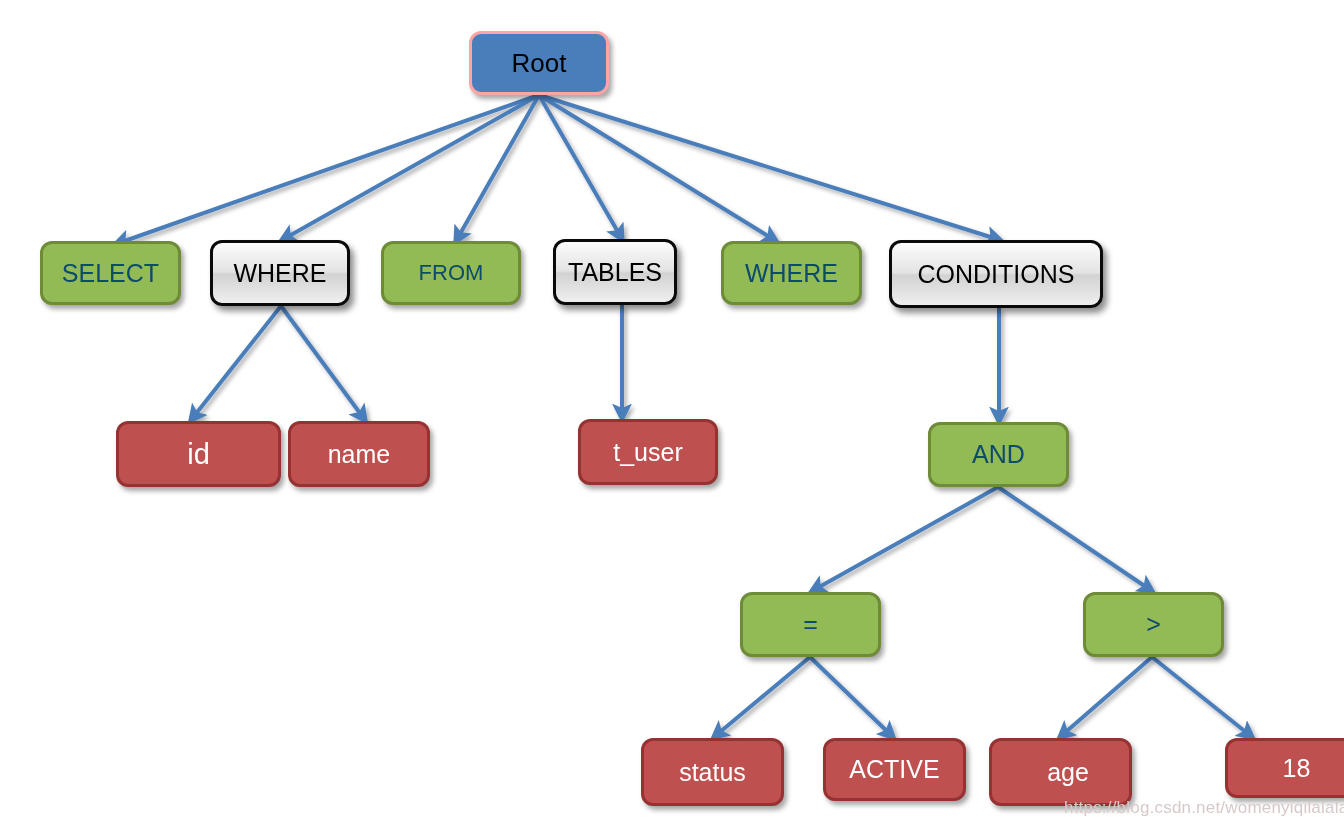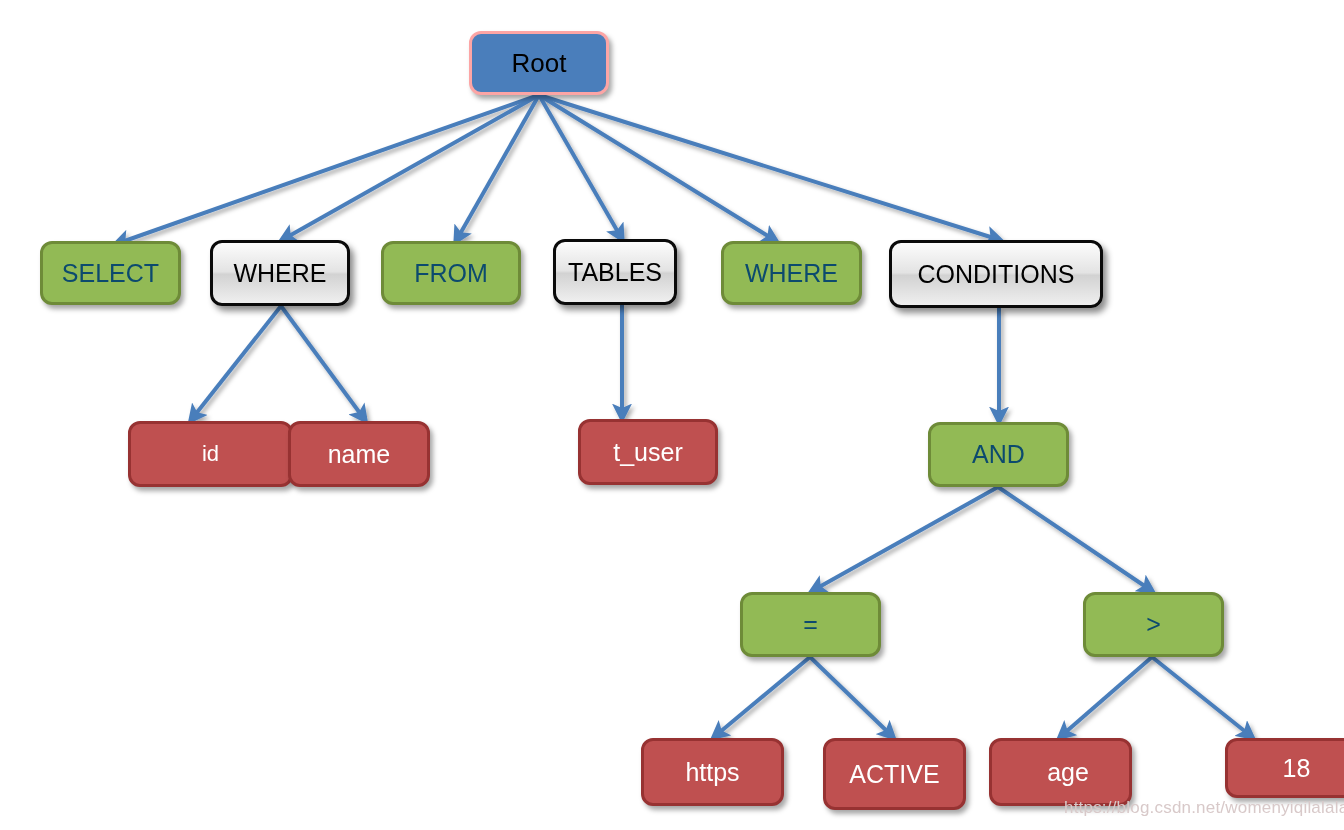--- a/index.html
+++ b/index.html
@@ -118,54 +118,54 @@
   <div id="nodes-layer">
       <div class="node t-blue" style="left: 469px; top: 31px; width: 140px; height: 64px; font-size: 26px;">
         <span class="node-label">Root</span>
       </div>
       <div class="node t-green" style="left: 40px; top: 241px; width: 141px; height: 64px; font-size: 25px;">
         <span class="node-label">SELECT</span>
       </div>
       <div class="node t-grey" style="left: 210px; top: 240px; width: 140px; height: 66px; font-size: 25px;">
         <span class="node-label">WHERE</span>
       </div>
-      <div class="node t-green" style="left: 381px; top: 241px; width: 140px; height: 64px; font-size: 25px;">
+      <div class="node t-green" style="left: 381px; top: 241px; width: 140px; height: 64px; font-size: 22px;">
         <span class="node-label">FROM</span>
       </div>
       <div class="node t-grey" style="left: 553px; top: 239px; width: 124px; height: 66px; font-size: 25px;">
         <span class="node-label">TABLES</span>
       </div>
       <div class="node t-green" style="left: 721px; top: 241px; width: 141px; height: 64px; font-size: 25px;">
         <span class="node-label">WHERE</span>
       </div>
       <div class="node t-grey" style="left: 889px; top: 240px; width: 214px; height: 68px; font-size: 25px;">
         <span class="node-label">CONDITIONS</span>
       </div>
-      <div class="node t-red" style="left: 116px; top: 421px; width: 165px; height: 66px; font-size: 22px; margin-left: 12px;">
+      <div class="node t-red" style="left: 116px; top: 421px; width: 165px; height: 66px; font-size: 29px;">
         <span class="node-label">id</span>
       </div>
       <div class="node t-red" style="left: 288px; top: 421px; width: 142px; height: 66px; font-size: 25px;">
         <span class="node-label">name</span>
       </div>
       <div class="node t-red" style="left: 578px; top: 419px; width: 140px; height: 66px; font-size: 25px;">
         <span class="node-label">t_user</span>
       </div>
       <div class="node t-green" style="left: 928px; top: 422px; width: 141px; height: 65px; font-size: 25px;">
         <span class="node-label">AND</span>
       </div>
       <div class="node t-green" style="left: 740px; top: 592px; width: 141px; height: 65px; font-size: 25px;">
         <span class="node-label">=</span>
       </div>
       <div class="node t-green" style="left: 1083px; top: 592px; width: 141px; height: 65px; font-size: 25px;">
         <span class="node-label">&gt;</span>
       </div>
       <div class="node t-red" style="left: 641px; top: 738px; width: 143px; height: 68px; font-size: 25px;">
-        <span class="node-label">https</span>
+        <span class="node-label">status</span>
       </div>
-      <div class="node t-red" style="left: 823px; top: 738px; width: 143px; height: 72px; font-size: 25px;">
+      <div class="node t-red" style="left: 823px; top: 738px; width: 143px; height: 63px; font-size: 25px;">
         <span class="node-label">ACTIVE</span>
       </div>
       <div class="node t-red" style="left: 989px; top: 738px; width: 143px; height: 68px; font-size: 25px; padding-left: 15px;">
         <span class="node-label">age</span>
       </div>
       <div class="node t-red" style="left: 1181px; top: 738px; width: 143px; height: 60px; font-size: 25px; margin-left: 44px;">
         <span class="node-label">18</span>
       </div>
     </div>
 

